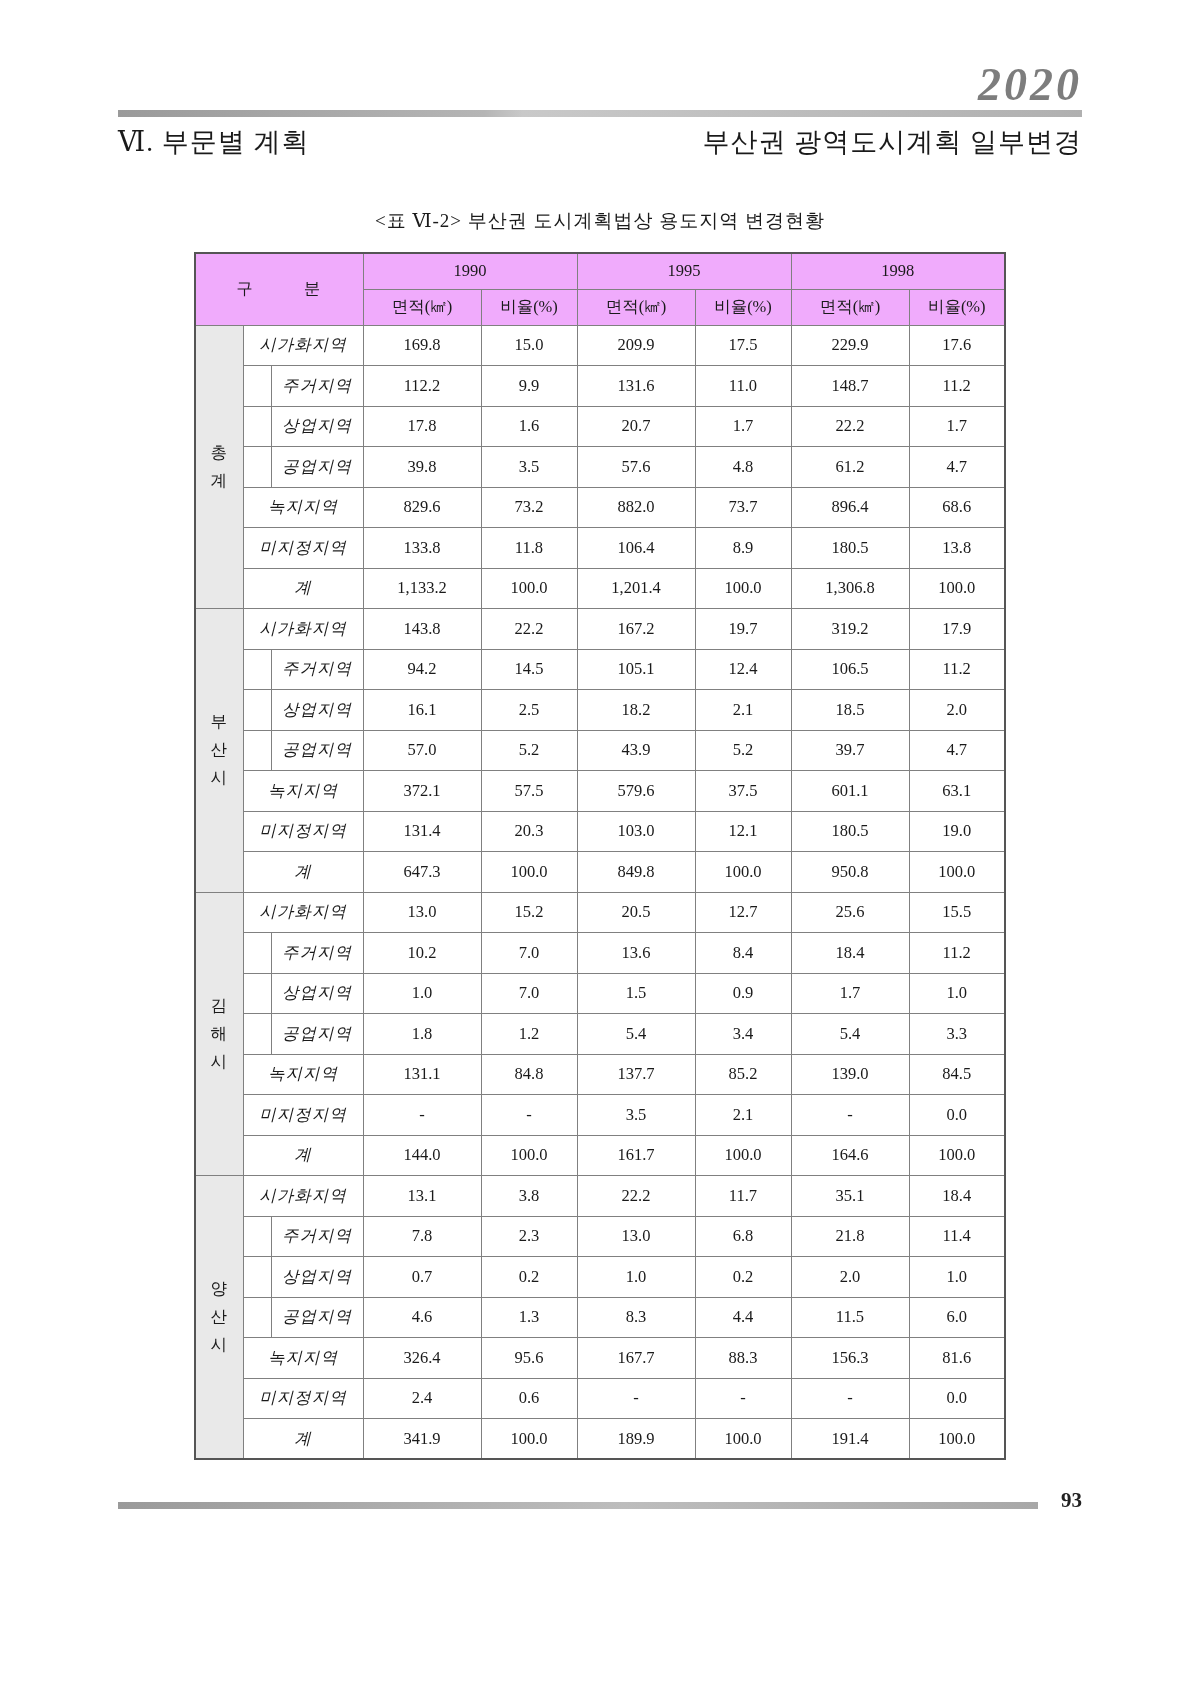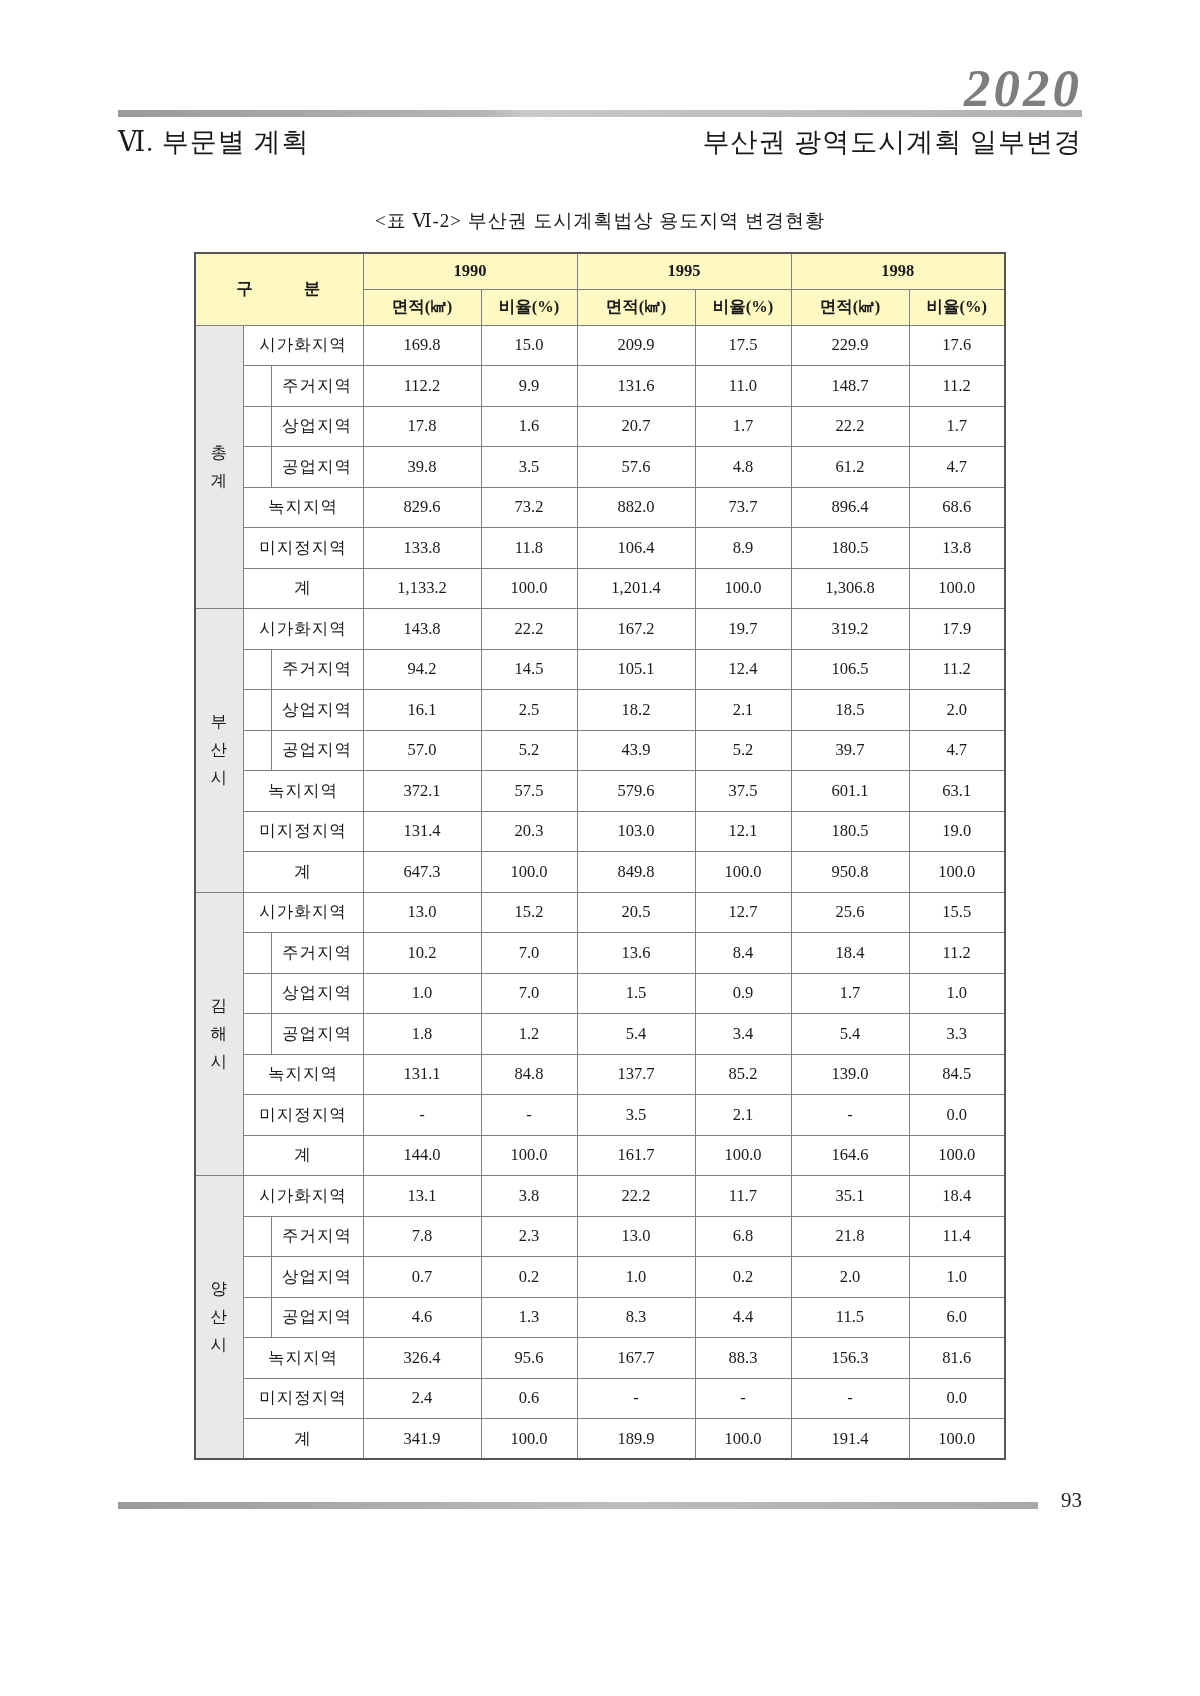--- a/index.html
+++ b/index.html
@@ -6,21 +6,21 @@
   html, body { background: #ffffff; }
   body {
     width: 1200px; height: 1696px;
     position: relative;
     font-family: "Liberation Serif", "DejaVu Serif", serif;
     color: #1a1a1a;
     overflow: hidden;
   }
   .logo {
     position: absolute; top: 58px; right: 118px;
-    font-size: 53px; font-weight: bold; font-style: italic;
+    font-size: 46px; font-weight: bold; font-style: italic;
     color: #7d7d7d; letter-spacing: 3px;
     font-family: "Liberation Serif", serif;
   }
   .top-bar {
     position: absolute; top: 110px; left: 118px; right: 118px; height: 7px;
     background: linear-gradient(to right, #9a9a9a 0%, #b5b5b5 38%, #c9c9c9 42%, #b0b0b0 100%);
   }
   .header-row {
     position: absolute; top: 124px; left: 118px; right: 118px;
     display: flex; justify-content: space-between;
@@ -34,41 +34,41 @@
   table {
     border-collapse: collapse;
     border: 2px solid #555;
     font-size: 16.5px;
   }
   th, td {
     border: 1px solid #808080;
     text-align: center; vertical-align: middle;
     padding: 0 4px;
   }
-  thead th { background: #fef9c3; font-weight: bold; height: 36px; }
+  thead th { background: #f0abfc; font-weight: normal; height: 36px; }
   .gubun-cell { white-space: pre; letter-spacing: 2px; }
   tbody td { height: 40.5px; background: #ffffff; }
   td.group-cell {
     background: #e9e9e9; width: 48px;
     white-space: pre-line; line-height: 1.7; letter-spacing: 1px;
   }
   td.indent-cell { width: 28px; }
-  td.label-cell { letter-spacing: 1px; }
+  td.label-cell { letter-spacing: 1px; font-style: italic; }
   col.c-group { width: 48px; }
   col.c-indent { width: 28px; }
   col.c-label { width: 92px; }
   col.c-area { width: 118px; }
   col.c-ratio { width: 96px; }
   .footer-bar {
     position: absolute; top: 1502px; left: 118px; right: 162px; height: 7px;
     background: linear-gradient(to right, #9a9a9a 0%, #bdbdbd 55%, #a8a8a8 100%);
   }
   .page-number {
     position: absolute; top: 1488px; right: 118px;
-    font-size: 21px; font-weight: normal; color: #222;
+    font-size: 21px; font-weight: bold; color: #222;
   }
 </style>
 </head>
 <body>
 
 <div class="logo">2020</div>
 <div class="top-bar"></div>
 
 <div class="header-row">
   <span>Ⅵ.  부문별  계획</span>

